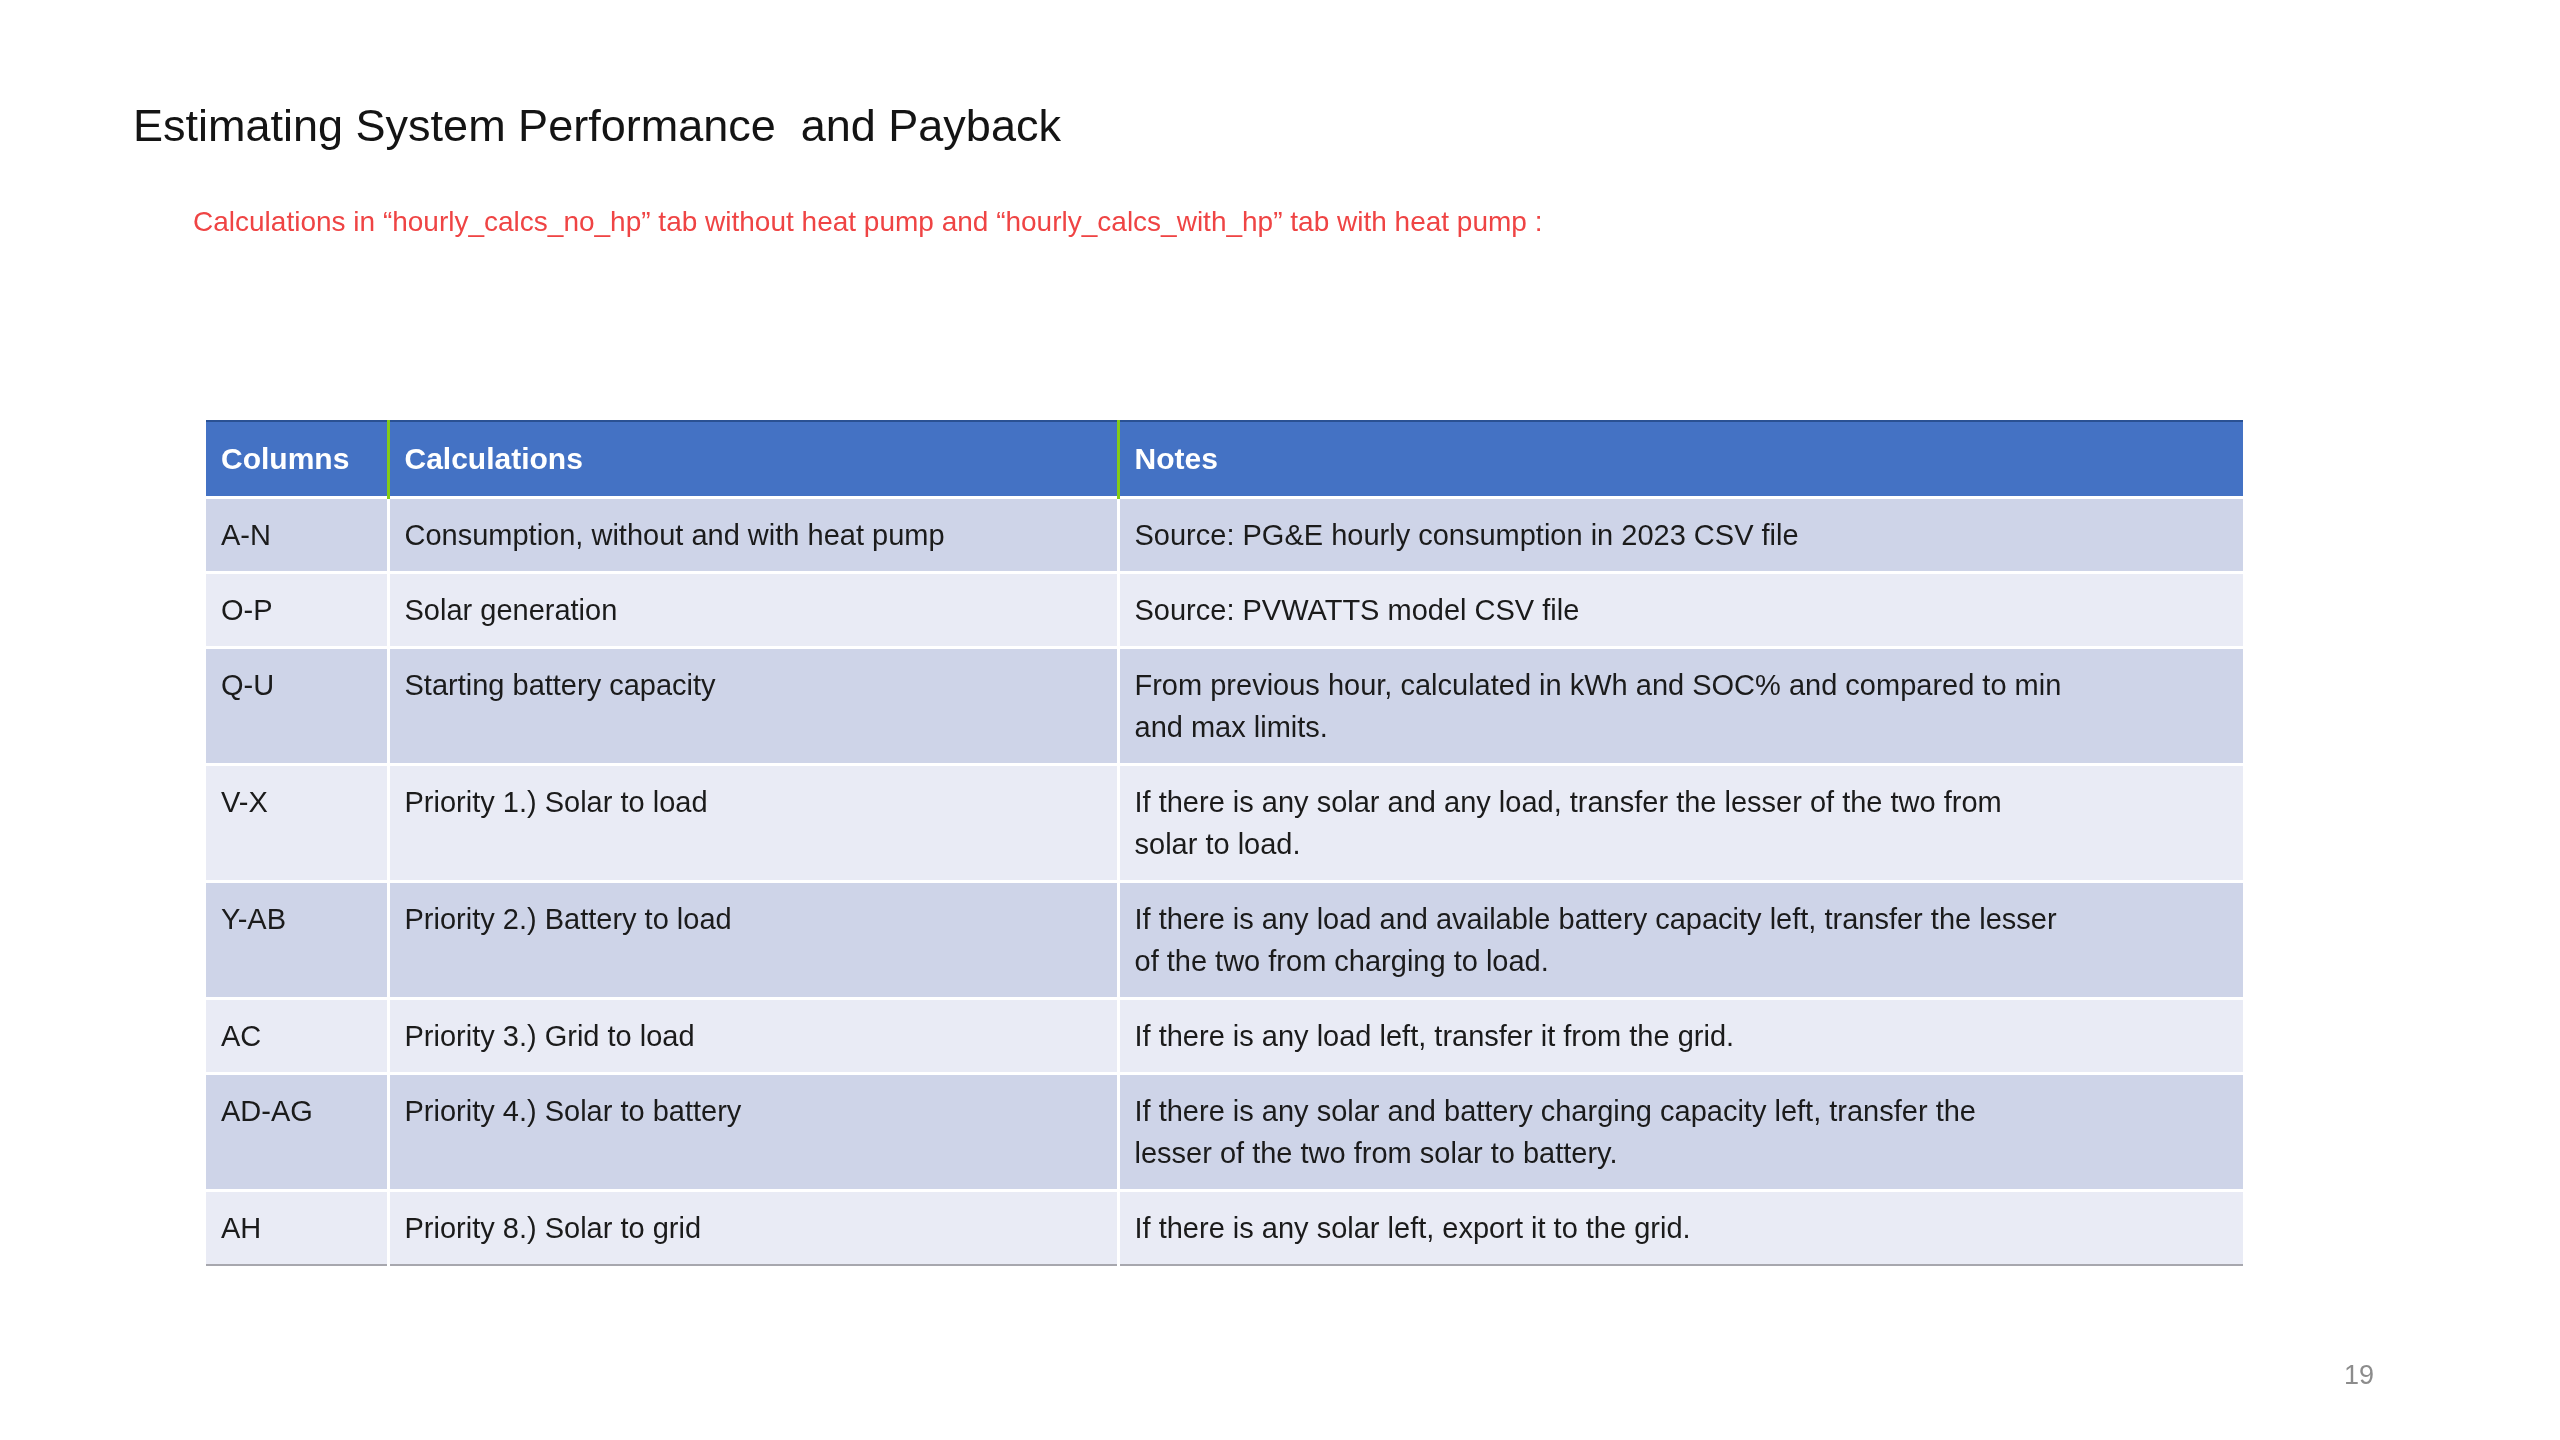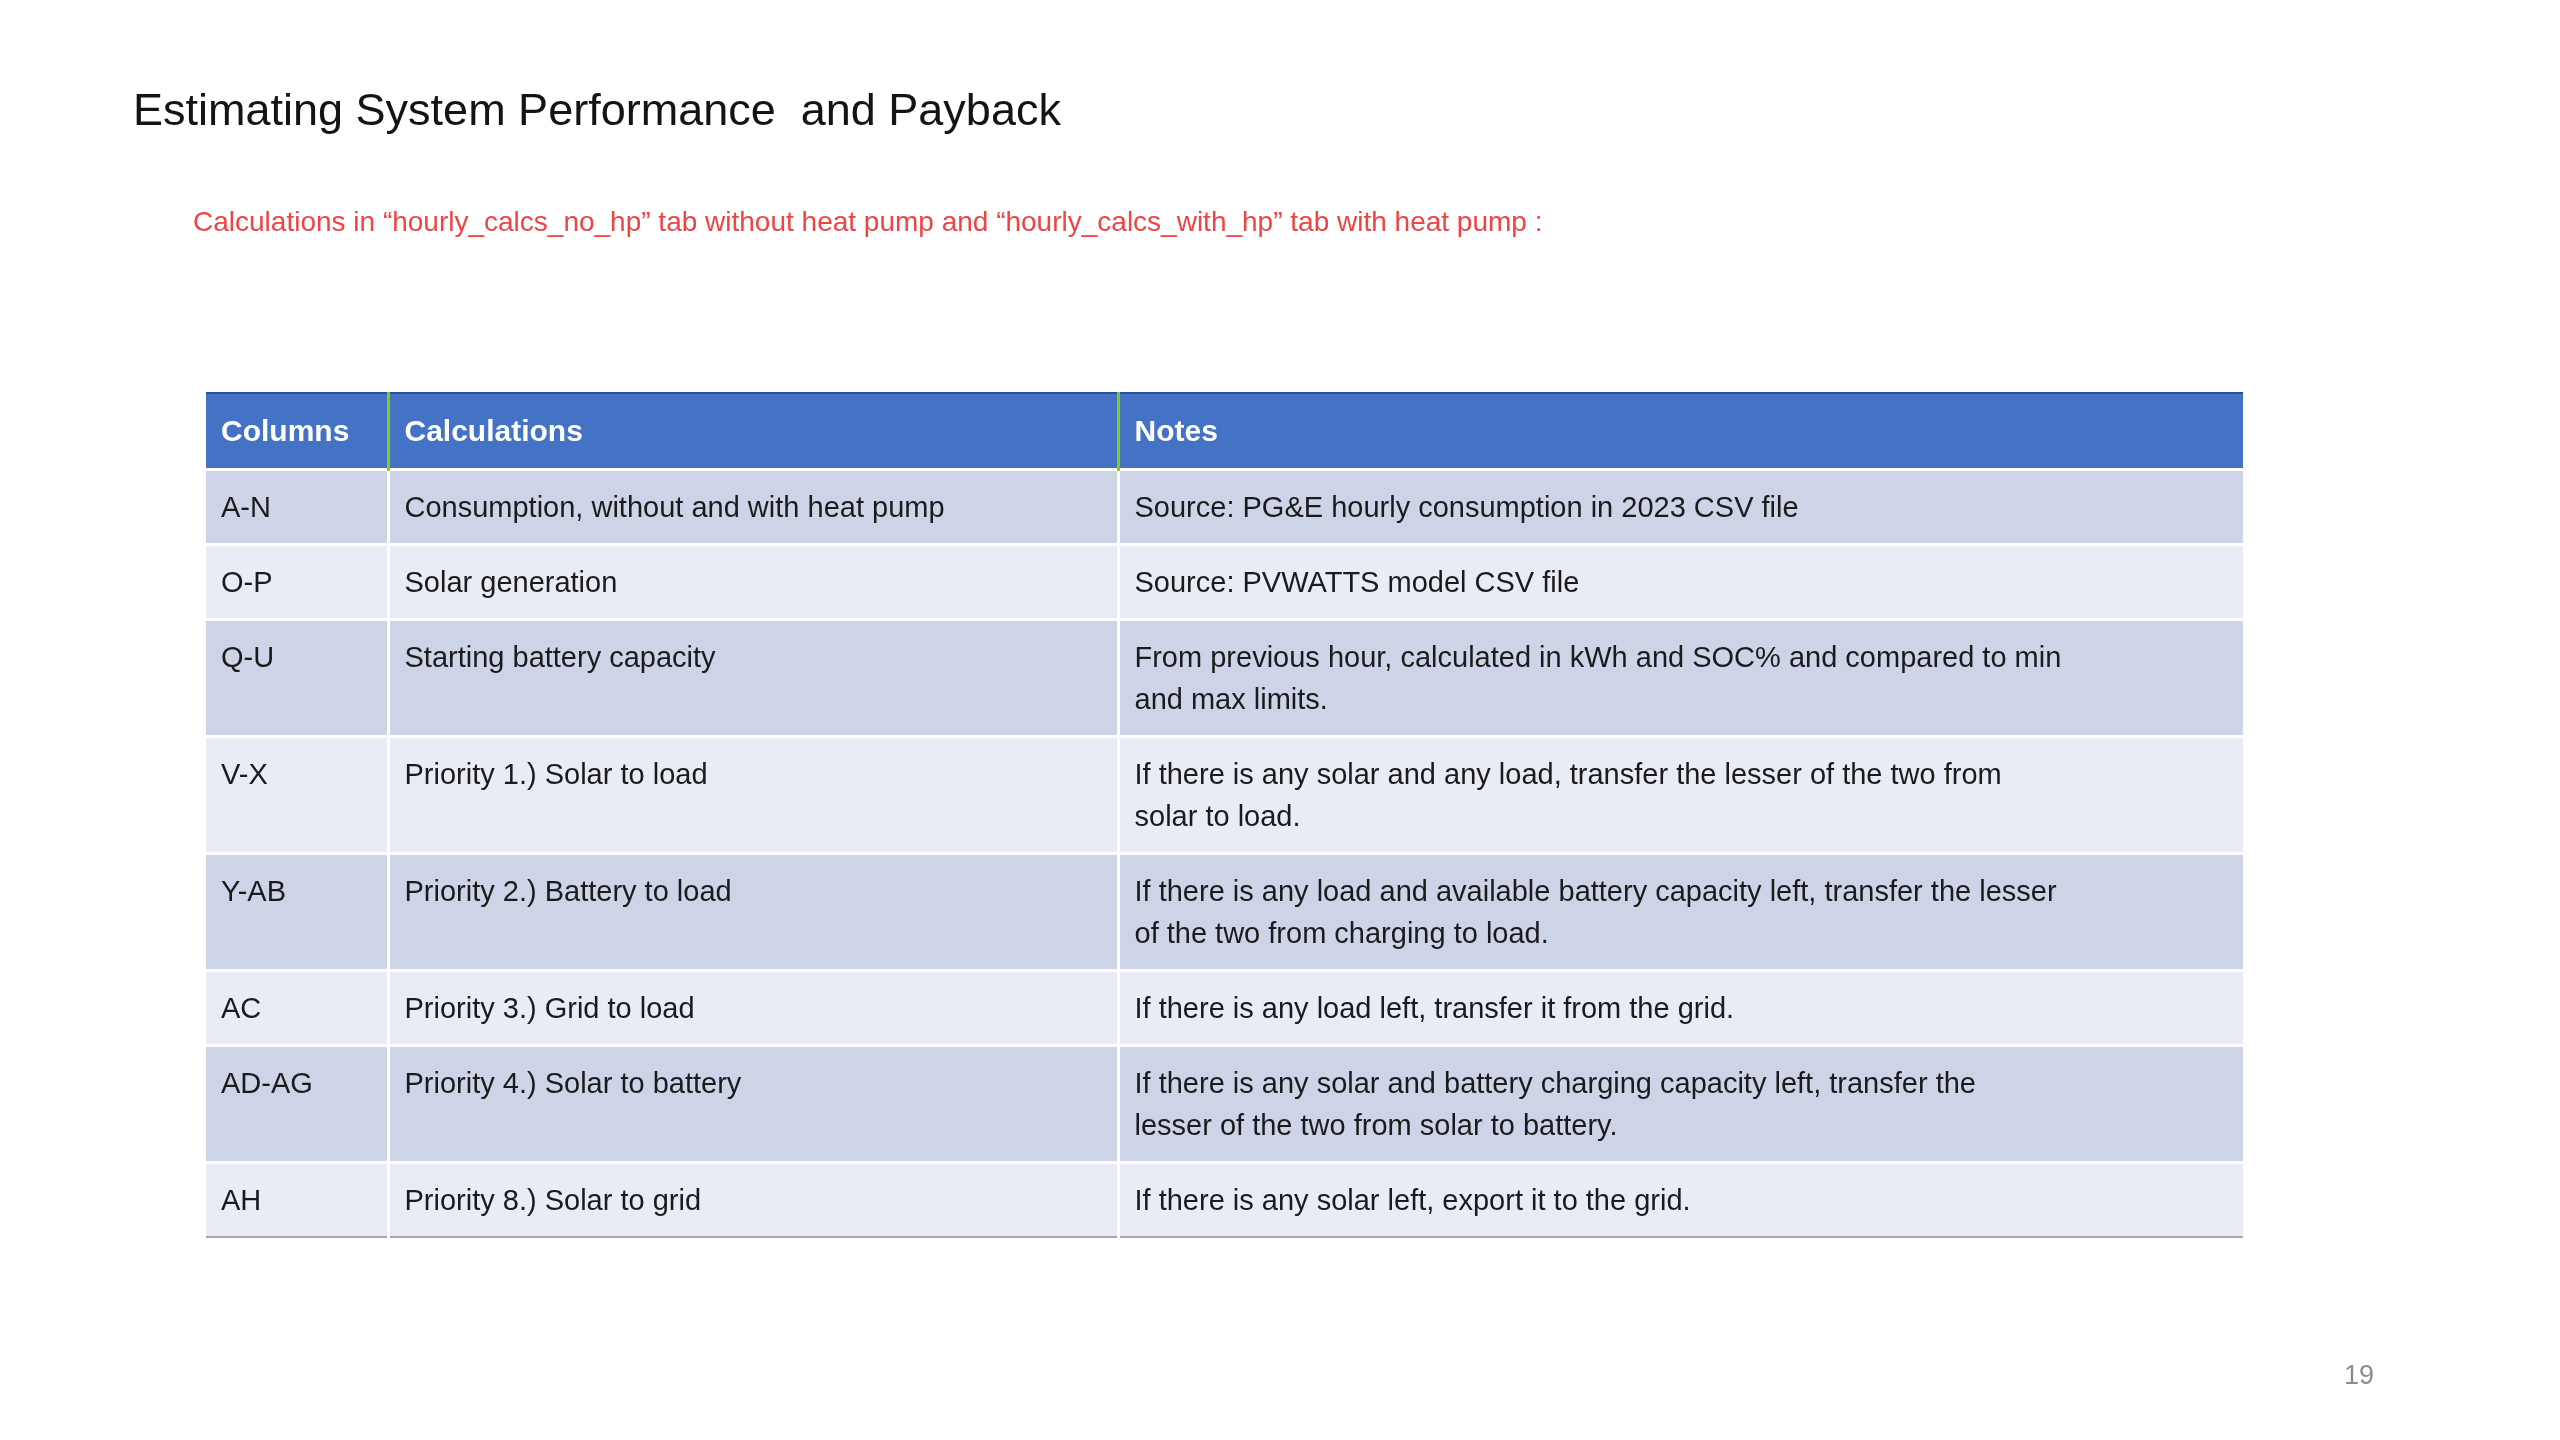--- a/index.html
+++ b/index.html
@@ -13,31 +13,31 @@
   html,body{margin:0;padding:0;background:#ffffff;}
   .slide{
     position:relative;
     width:2560px;height:1440px;
     background:#ffffff;
     font-family:"Liberation Sans", sans-serif;
     color:var(--body-text);
     overflow:hidden;
   }
   .slide-title{
-    position:absolute;left:133px;top:84px;margin:0;
+    position:absolute;left:133px;top:100px;margin:0;
     font-size:45px;font-weight:400;color:#141414;
     white-space:pre-wrap;letter-spacing:0px;
   }
   .slide-subtitle{
     position:absolute;left:193px;top:206px;margin:0;
     font-size:28px;font-weight:400;color:#ef4444;
     white-space:pre-wrap;
   }
   table.calc-table{
-    position:absolute;left:206px;top:392px;
+    position:absolute;left:206px;top:420px;
     width:2037px;
     border-collapse:collapse;
     table-layout:fixed;
   }
   col.c1{width:182px;}
   col.c2{width:730px;}
   col.c3{width:1125px;}
   .calc-table th{
     background:var(--header-bg);
     color:#ffffff;

